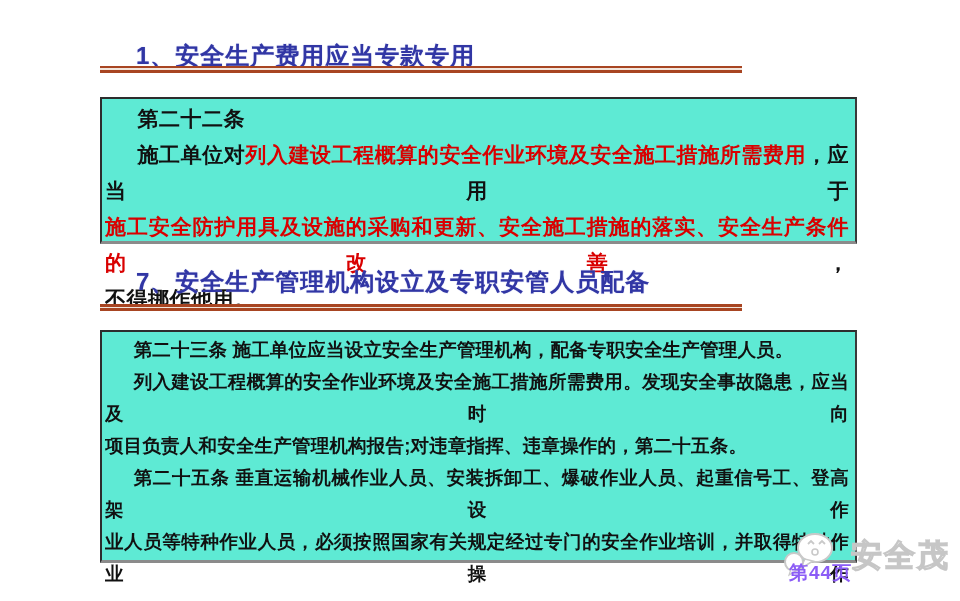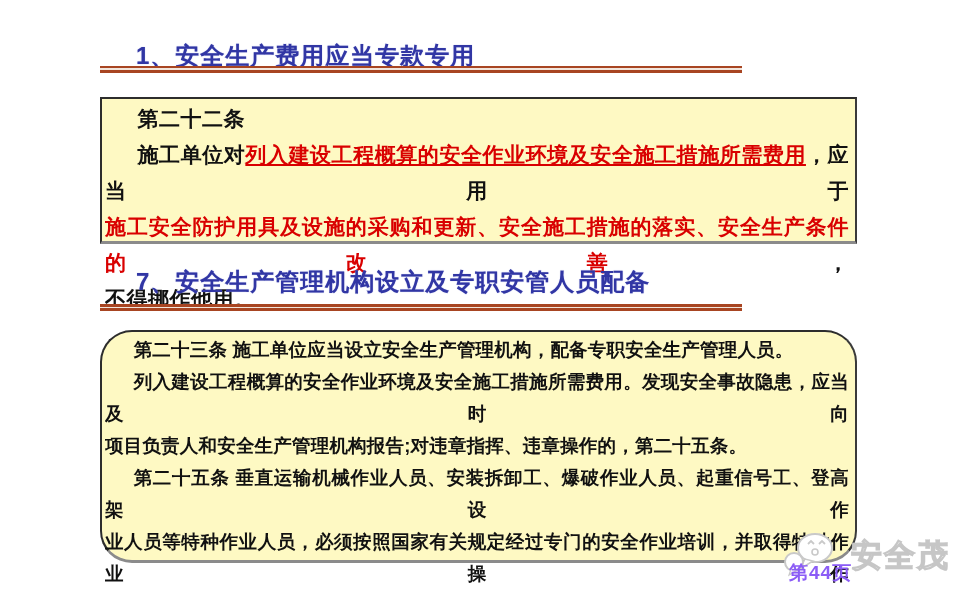--- a/index.html
+++ b/index.html
@@ -28,36 +28,36 @@
       #a84522 0px,#a84522 2.5px,
       #f2e6dc 2.5px,#f2e6dc 4px,
       #a84522 4px,#a84522 7px);
   }
   .rule1{top:66px;}
   .rule2{top:304px;}
 
   
   .box{
     position:absolute;left:100px;width:757px;box-sizing:border-box;
-    background:#fef9c3;
+    background:#5eead4;
     border:2px solid #2d2d2d;
     border-bottom:3px solid #8b8b8b;
     border-right:2px solid #3a3a3a;
     padding:2px 6px 0 3px;
     color:#111111;font-weight:bold;
   }
   .box1{top:97px;height:147px;font-size:21px;line-height:36px;letter-spacing:0.5px;}
-  .box2{top:330px;height:233px;font-size:18.5px;line-height:32px;letter-spacing:0.2px;border-radius:32px;}
+  .box2{top:330px;height:233px;font-size:18.5px;line-height:32px;letter-spacing:0.2px;}
 
   .line{overflow:hidden;}
   .line.ind{text-indent:1.55em;}
   .line.jl{text-align:justify;text-align-last:justify;}
   .k{color:#111111;}
   .r{color:#d90000;}
-  .ru{color:#d90000;text-decoration:underline;text-decoration-thickness:2px;text-underline-offset:2px;}
+  .ru{color:#d90000;text-decoration-thickness:2px;text-underline-offset:2px;}
 
   
   .page-num{
     position:absolute;left:789px;top:560px;
     font-size:19px;font-weight:bold;color:#8b5cf6;letter-spacing:1px;
   }
   .watermark{
     position:absolute;left:781px;top:530px;
     display:flex;align-items:center;gap:14px;
   }

